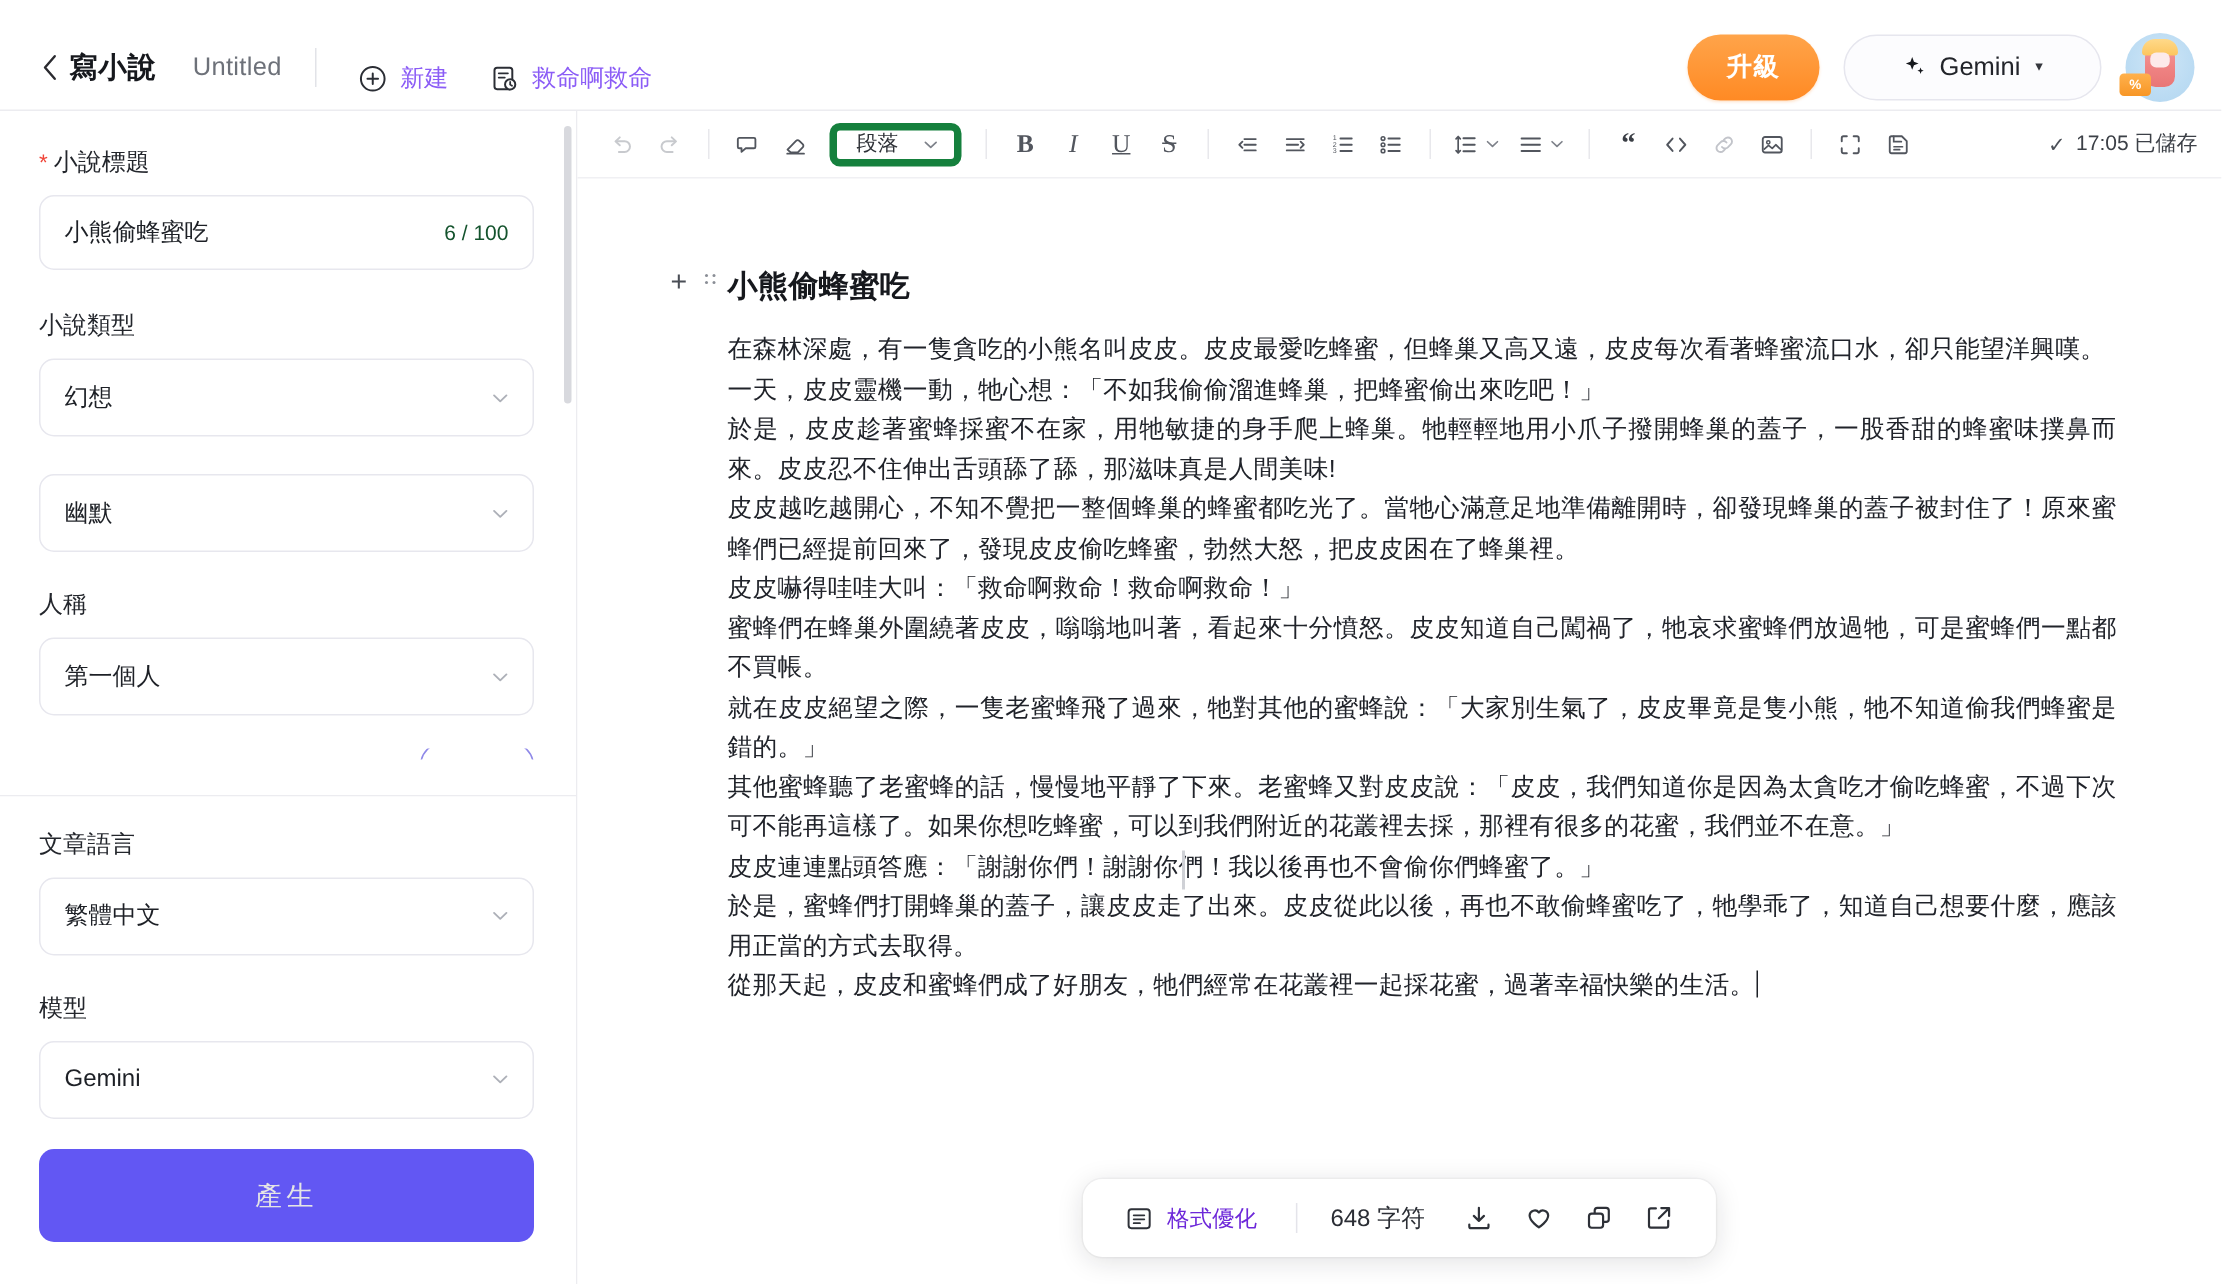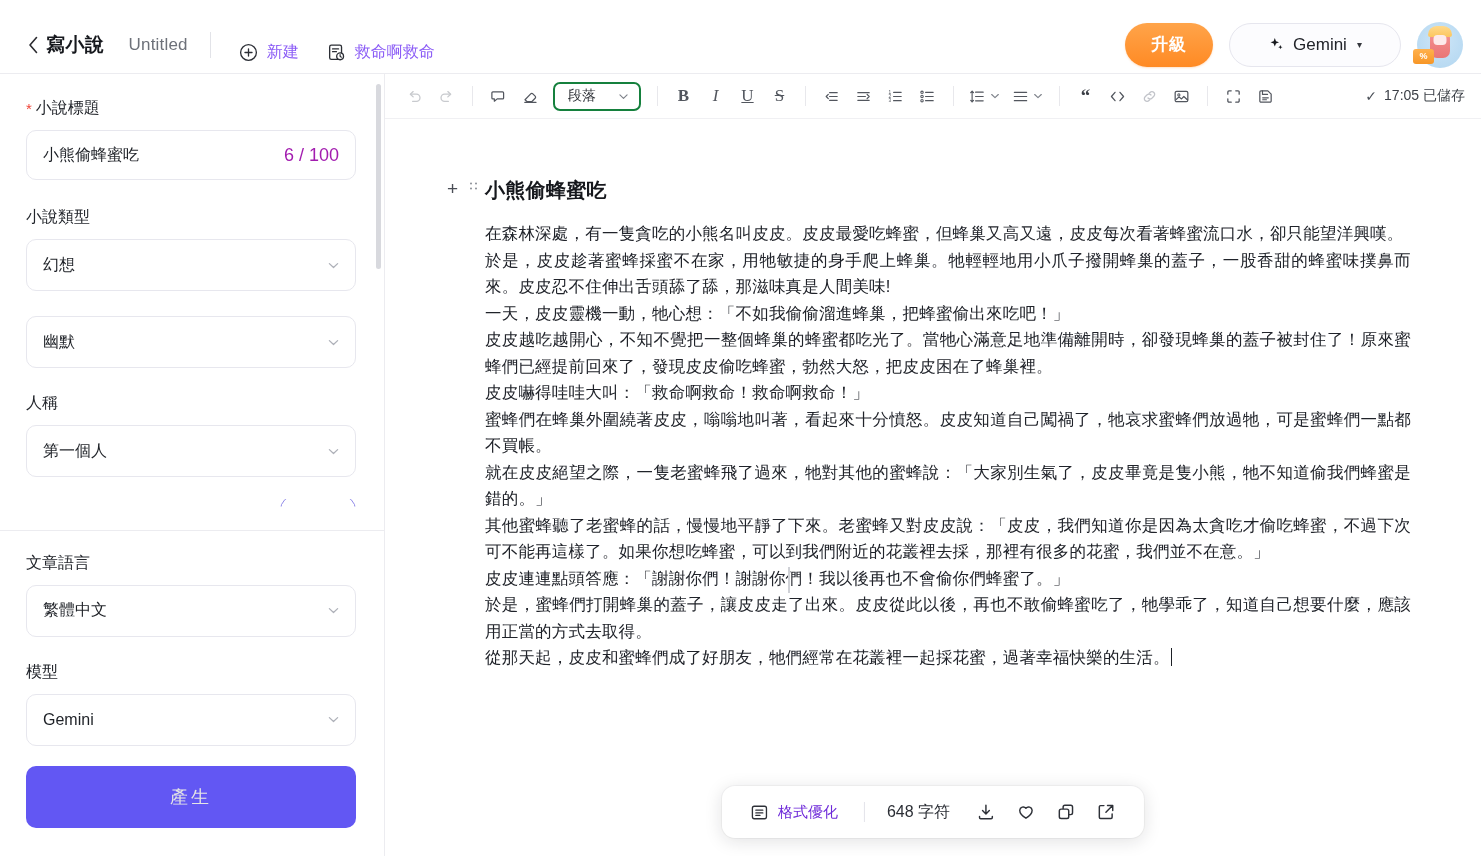--- a/index.html
+++ b/index.html
@@ -102,21 +102,21 @@
   .flabel {
     font-size: 16px; color: #23262c; margin-bottom: 11px; display: flex; align-items: center;
   }
   .req { color: #f04438; margin-right: 4px; font-size: 15px; line-height: 1; }
   .input-box {
     height: 50px; border: 1px solid #e7e7ee; border-radius: 10px;
     background: #fff; display: flex; align-items: center;
     padding: 0 16px; cursor: text;
   }
   .input-box .val { font-size: 16px; color: #1d2026; flex: 1; }
-  .input-box .counter { font-size: 18px; color: #a21caf; }
+  .input-box .counter { font-size: 14px; color: #14532d; }
   .select-box {
     height: 52px; border: 1px solid #e7e7ee; border-radius: 10px;
     background: #fff; display: flex; align-items: center;
     padding: 0 14px 0 16px; cursor: pointer;
   }
   .select-box .val { font-size: 16px; color: #1d2026; flex: 1; }
   .chev { color: #adb0b8; display: inline-flex; }
   .gap { height: 27px; }
   .gap-s { height: 25px; }
   .clipped-row {
@@ -151,21 +151,21 @@
     padding: 0 10px 0 14px; border-bottom: 1px solid #f0f0f3; gap: 1px;
   }
   .tbtn {
     width: 31px; height: 31px; border-radius: 6px; border: none; background: transparent;
     display: flex; align-items: center; justify-content: center;
     cursor: pointer; color: #52565e; font-family: inherit;
   }
   .tbtn.disabled { color: #c8cace; }
   .vsep { width: 1px; height: 20px; background: #e8e8ec; margin: 0 9px; }
   .para-select {
-    height: 29px; min-width: 88px; border: 2px solid #15803d; border-radius: 7px;
+    height: 29px; min-width: 88px; border: 5px solid #15803d; border-radius: 7px;
     display: flex; align-items: center; justify-content: space-between; gap: 10px;
     padding: 0 9px 0 13px; cursor: pointer; font-size: 14px; color: #2f3238; margin: 0 6px;
   }
   .tbtn-wide { width: auto; padding: 0 5px; gap: 3px; }
   .save-status {
     margin-left: auto; display: flex; align-items: center; gap: 7px;
     font-size: 14px; color: #3c4047; padding-right: 6px; white-space: nowrap;
   }
   .save-check { color: #4b5058; font-size: 14px; }
 
@@ -509,22 +509,22 @@
                   <circle cx="7" cy="2.6" r="1" fill="#8a8e96"></circle>
                   <circle cx="2" cy="7.4" r="1" fill="#8a8e96"></circle>
                   <circle cx="7" cy="7.4" r="1" fill="#8a8e96"></circle>
                 </svg>
             </span>
           </div>
 
           <div class="doc-h1">小熊偷蜂蜜吃</div>
 
           <div class="doc-p">在森林深處，有一隻貪吃的小熊名叫皮皮。皮皮最愛吃蜂蜜，但蜂巢又高又遠，皮皮每次看著蜂蜜流口水，卻只能望洋興嘆。</div>
+          <div class="doc-p">一天，皮皮靈機一動，牠心想：「不如我偷偷溜進蜂巢，把蜂蜜偷出來吃吧！」</div>
           <div class="doc-p">於是，皮皮趁著蜜蜂採蜜不在家，用牠敏捷的身手爬上蜂巢。牠輕輕地用小爪子撥開蜂巢的蓋子，一股香甜的蜂蜜味撲鼻而來。皮皮忍不住伸出舌頭舔了舔，那滋味真是人間美味!</div>
-          <div class="doc-p">一天，皮皮靈機一動，牠心想：「不如我偷偷溜進蜂巢，把蜂蜜偷出來吃吧！」</div>
           <div class="doc-p">皮皮越吃越開心，不知不覺把一整個蜂巢的蜂蜜都吃光了。當牠心滿意足地準備離開時，卻發現蜂巢的蓋子被封住了！原來蜜蜂們已經提前回來了，發現皮皮偷吃蜂蜜，勃然大怒，把皮皮困在了蜂巢裡。</div>
           <div class="doc-p">皮皮嚇得哇哇大叫：「救命啊救命！救命啊救命！」</div>
           <div class="doc-p">蜜蜂們在蜂巢外圍繞著皮皮，嗡嗡地叫著，看起來十分憤怒。皮皮知道自己闖禍了，牠哀求蜜蜂們放過牠，可是蜜蜂們一點都不買帳。</div>
           <div class="doc-p">就在皮皮絕望之際，一隻老蜜蜂飛了過來，牠對其他的蜜蜂說：「大家別生氣了，皮皮畢竟是隻小熊，牠不知道偷我們蜂蜜是錯的。」</div>
           <div class="doc-p">其他蜜蜂聽了老蜜蜂的話，慢慢地平靜了下來。老蜜蜂又對皮皮說：「皮皮，我們知道你是因為太貪吃才偷吃蜂蜜，不過下次可不能再這樣了。如果你想吃蜂蜜，可以到我們附近的花叢裡去採，那裡有很多的花蜜，我們並不在意。」</div>
           <div class="doc-p">皮皮連連點頭答應：「謝謝你們！謝謝你們！我以後再也不會偷你們蜂蜜了。」</div>
           <div class="doc-p">於是，蜜蜂們打開蜂巢的蓋子，讓皮皮走了出來。皮皮從此以後，再也不敢偷蜂蜜吃了，牠學乖了，知道自己想要什麼，應該用正當的方式去取得。</div>
           <div class="doc-p last">從那天起，皮皮和蜜蜂們成了好朋友，牠們經常在花叢裡一起採花蜜，過著幸福快樂的生活。</div>
         </div>
         <div class="doc-caret-left"></div>

